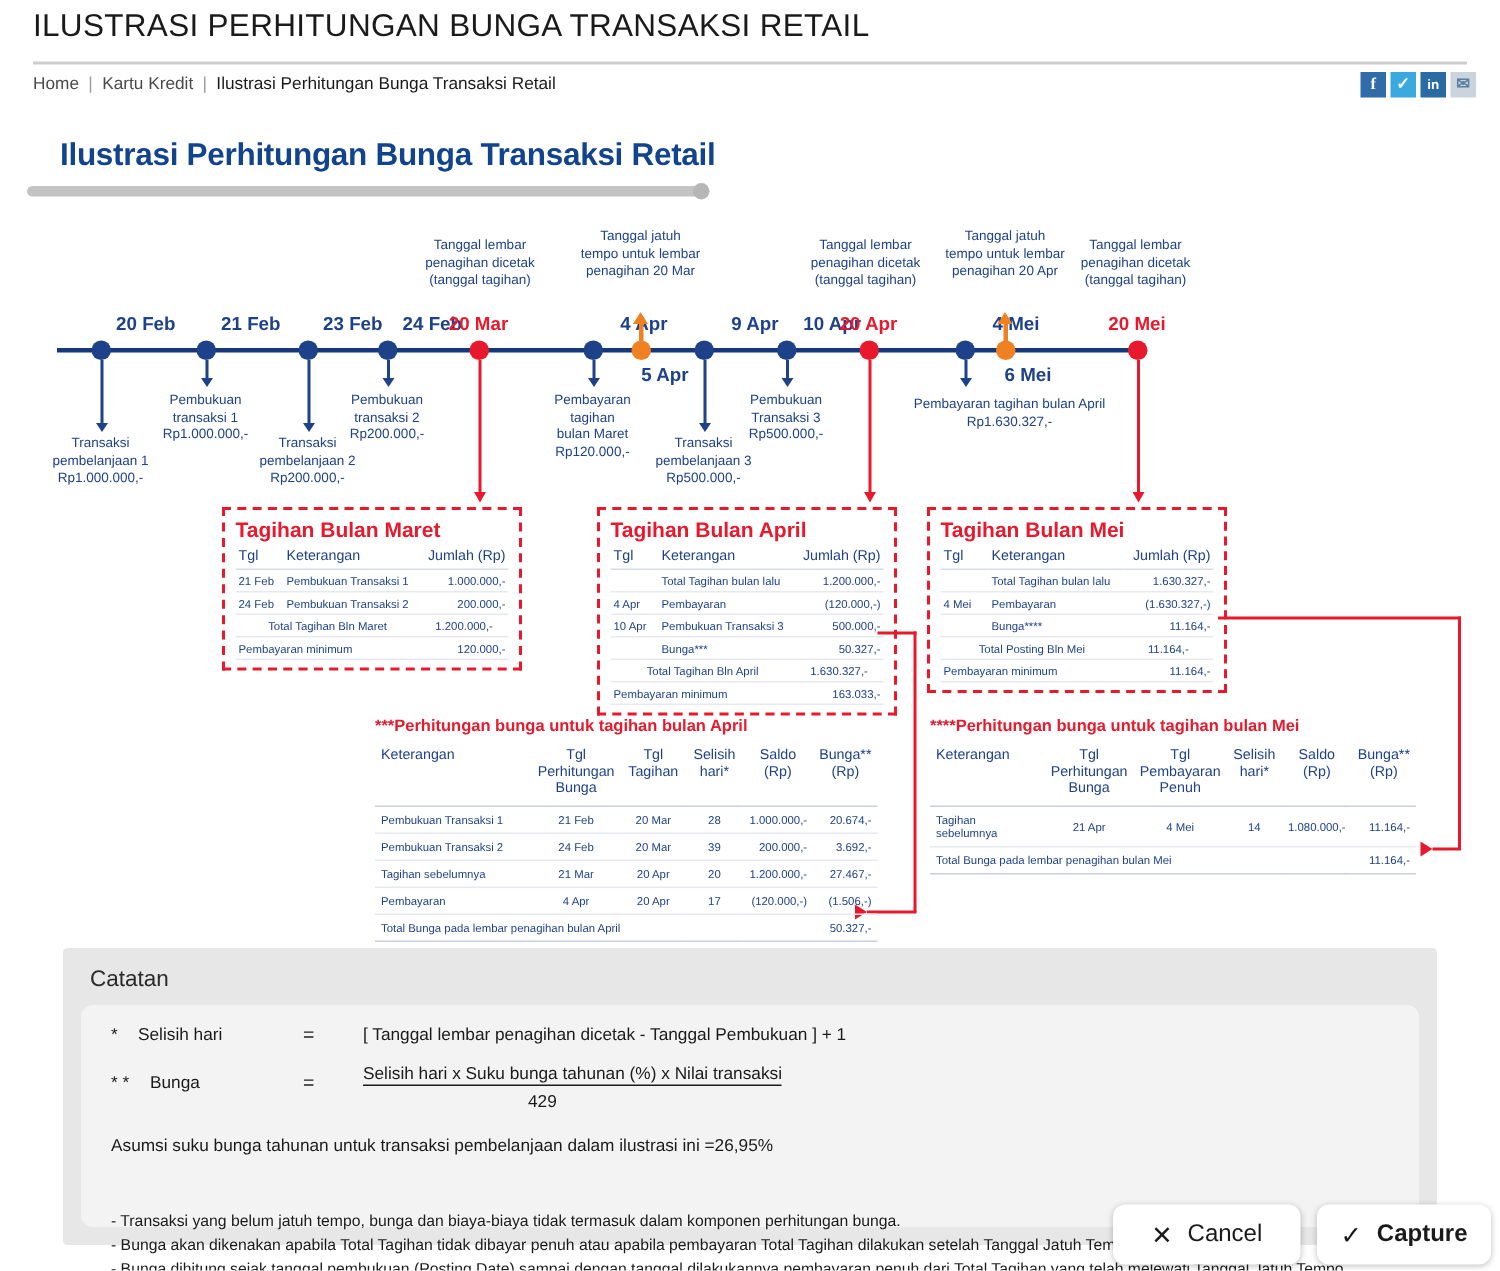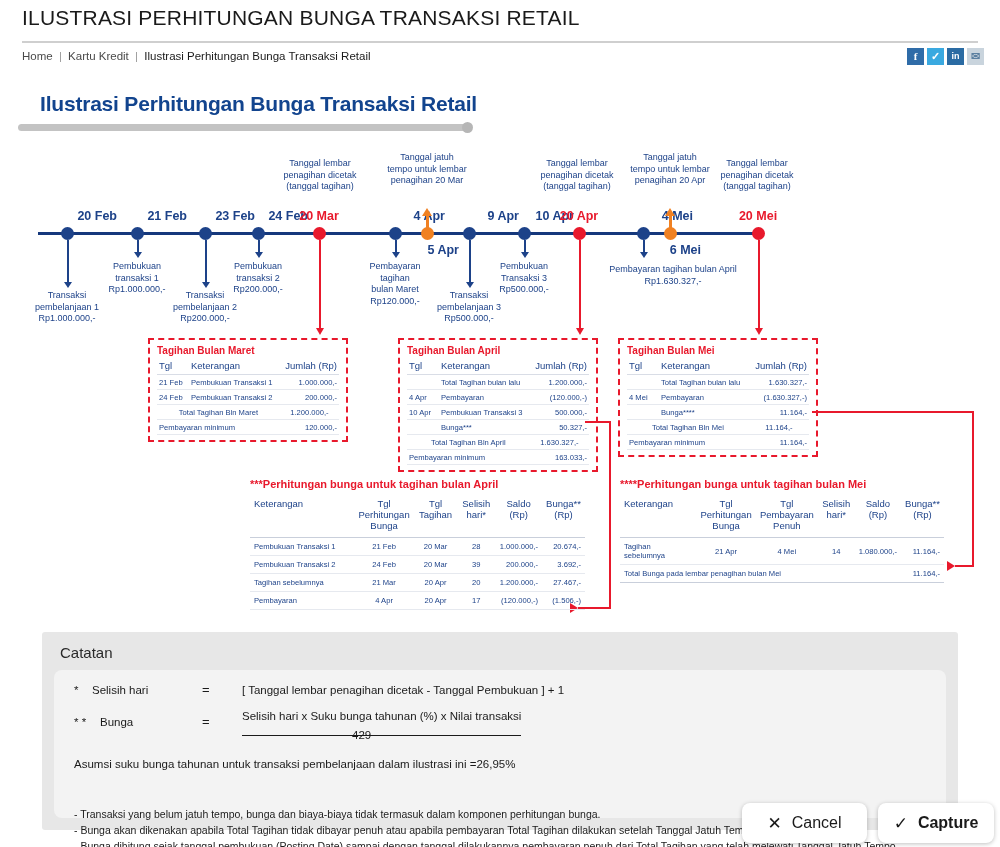--- a/index.html
+++ b/index.html
@@ -84,21 +84,21 @@
     position:absolute; width:0; height:0;
     border-left:5px solid transparent; border-right:5px solid transparent;
     border-bottom:8px solid #f08122;
   }
   .stem-orange { position:absolute; width:2.5px; background:#f08122; }
   
   .bill-box {
     position:absolute; border:2px dashed #e8192c; background:#fff;
     padding:5px 7px 5px 7px;
   }
-  .bill-title { font-size:10px; font-weight:bold; color:#e8192c; margin-bottom:3px; }
+  .bill-title { font-size:14px; font-weight:bold; color:#e8192c; margin-bottom:3px; }
   table.bill { width:100%; border-collapse:collapse; }
   table.bill th {
     font-size:9.5px; font-weight:normal; color:#1d4289; padding:1px 2px 3px 2px;
     border-bottom:1px solid #d9dde6;
   }
   table.bill td {
     font-size:7.6px; color:#1d4289; padding:2.5px 2px;
     border-bottom:1px solid #e6e9ef;
   }
   table.bill td.amt { text-align:right; white-space:nowrap; }
@@ -132,21 +132,21 @@
     background:#e7e7e7; border-radius:3px;
   }
   #catatan-title { position:absolute; left:18px; top:12px; font-size:15px; color:#2a2a2a; }
   #catatan-inner {
     position:absolute; left:12px; top:38px; width:892px; height:148px;
     background:#f3f3f3; border-radius:8px;
   }
   .note-row { position:absolute; font-size:11.5px; color:#1a1a1a; }
   .note-star { position:absolute; font-size:11.5px; color:#1a1a1a; }
   .note-eq { position:absolute; font-size:13px; color:#1a1a1a; }
-  .frac-top { border-bottom:1.3px solid #1a1a1a; padding-bottom:13px;text-align:center; }
+  .frac-top { border-bottom:1.3px solid #1a1a1a; padding-bottom:1px;text-align:center; }
   .bullets { position:absolute; left:20px; top:136px; font-size:10.5px; color:#1a1a1a; line-height:16px; white-space:nowrap; }
   
   .cap-btn {
     position:absolute; height:40px; background:#fff; border-radius:8px;
     display:flex; align-items:center; justify-content:center; gap:10px;
     box-shadow:0 1px 4px rgba(0,0,0,.25); font-size:16px; color:#1a1a1a;
   }
   #btn-cancel { left:742px; top:803px; width:125px; }
   #btn-capture { left:878px; top:803px; width:116px; font-weight:bold; }
   .cap-glyph { font-size:17px; font-weight:normal; }
@@ -353,21 +353,21 @@
         <td>4 Mei</td>
         <td>Pembayaran</td>
         <td class="amt">(1.630.327,-)</td>
       </tr>
       <tr>
         <td></td>
         <td>Bunga****</td>
         <td class="amt">11.164,-</td>
       </tr>
       <tr class="total">
-        <td colspan="2">Total Tagihan Bln Mei</td>
+        <td colspan="2">Total Posting Bln Mei</td>
         <td class="amt">11.164,-</td>
       </tr>
       <tr>
         <td colspan="2">Pembayaran minimum</td>
         <td class="amt">11.164,-</td>
       </tr>
     </tbody>
   </table>
 </div>
 
@@ -419,20 +419,24 @@
       <td class="r">27.467,-</td>
     </tr>
     <tr>
       <td>Pembayaran</td>
       <td class="c">4 Apr</td>
       <td class="c">20 Apr</td>
       <td class="c">17</td>
       <td class="r">(120.000,-)</td>
       <td class="r">(1.506,-)</td>
     </tr>
+    <tr class="grand">
+      <td colspan="5">Total Bunga pada lembar penagihan bulan April</td>
+      <td class="r">50.327,-</td>
+    </tr>
   </tbody>
 </table>
 
 <div class="calc-title" style="left:620px; top:478px;">****Perhitungan bunga untuk tagihan bulan Mei</div>
 <table class="calc" style="left:620px; top:494px; width:324px;">
   <thead>
       <tr>
     <th style="text-align:left; width:100px;">Keterangan</th>
     <th class="c" style="width:60px;">Tgl<br>Perhitungan<br>Bunga</th>
     <th class="c" style="width:62px;">Tgl<br>Pembayaran<br>Penuh</th>

